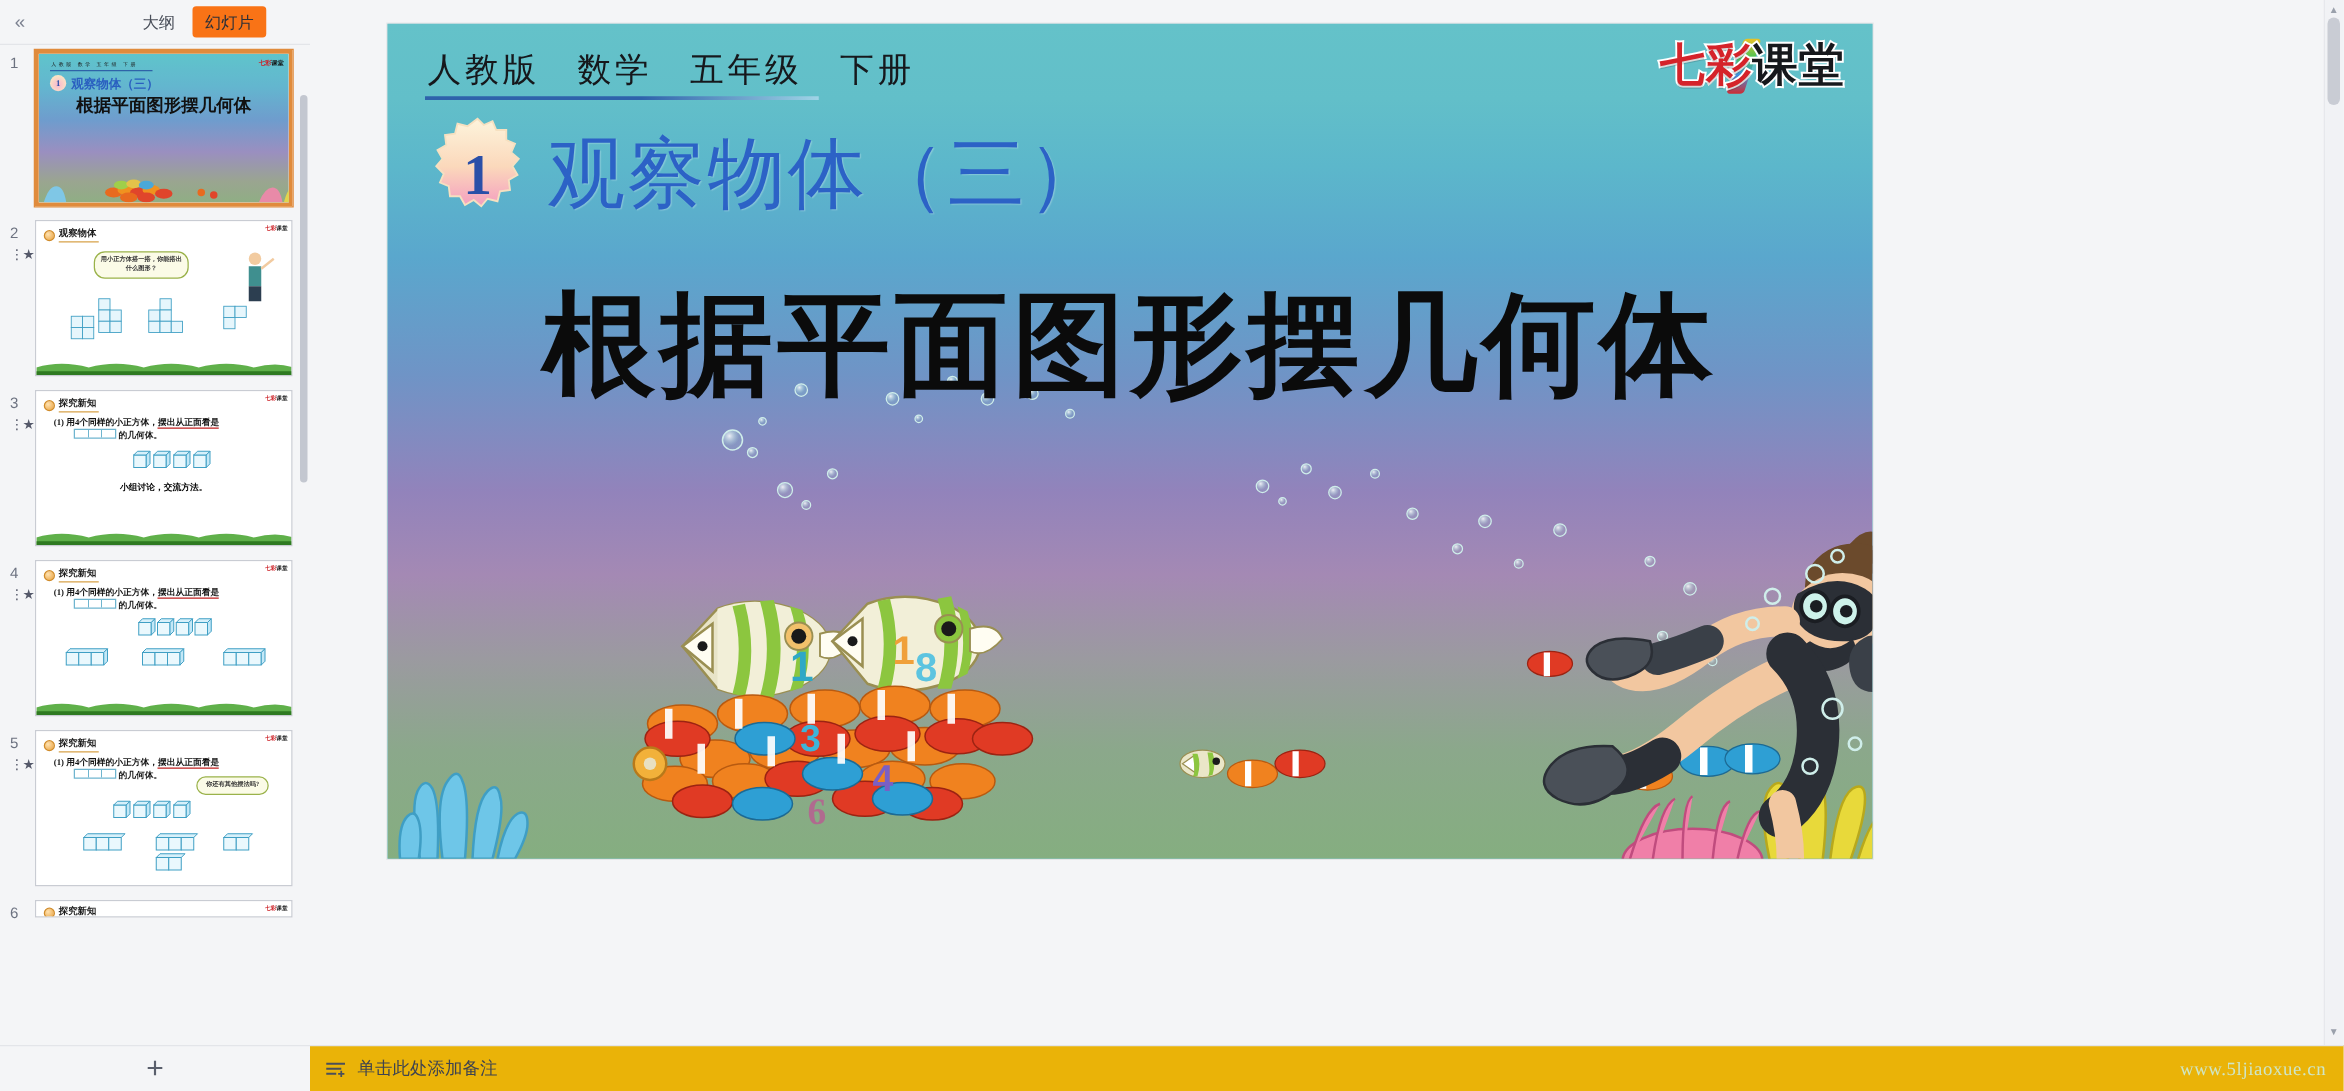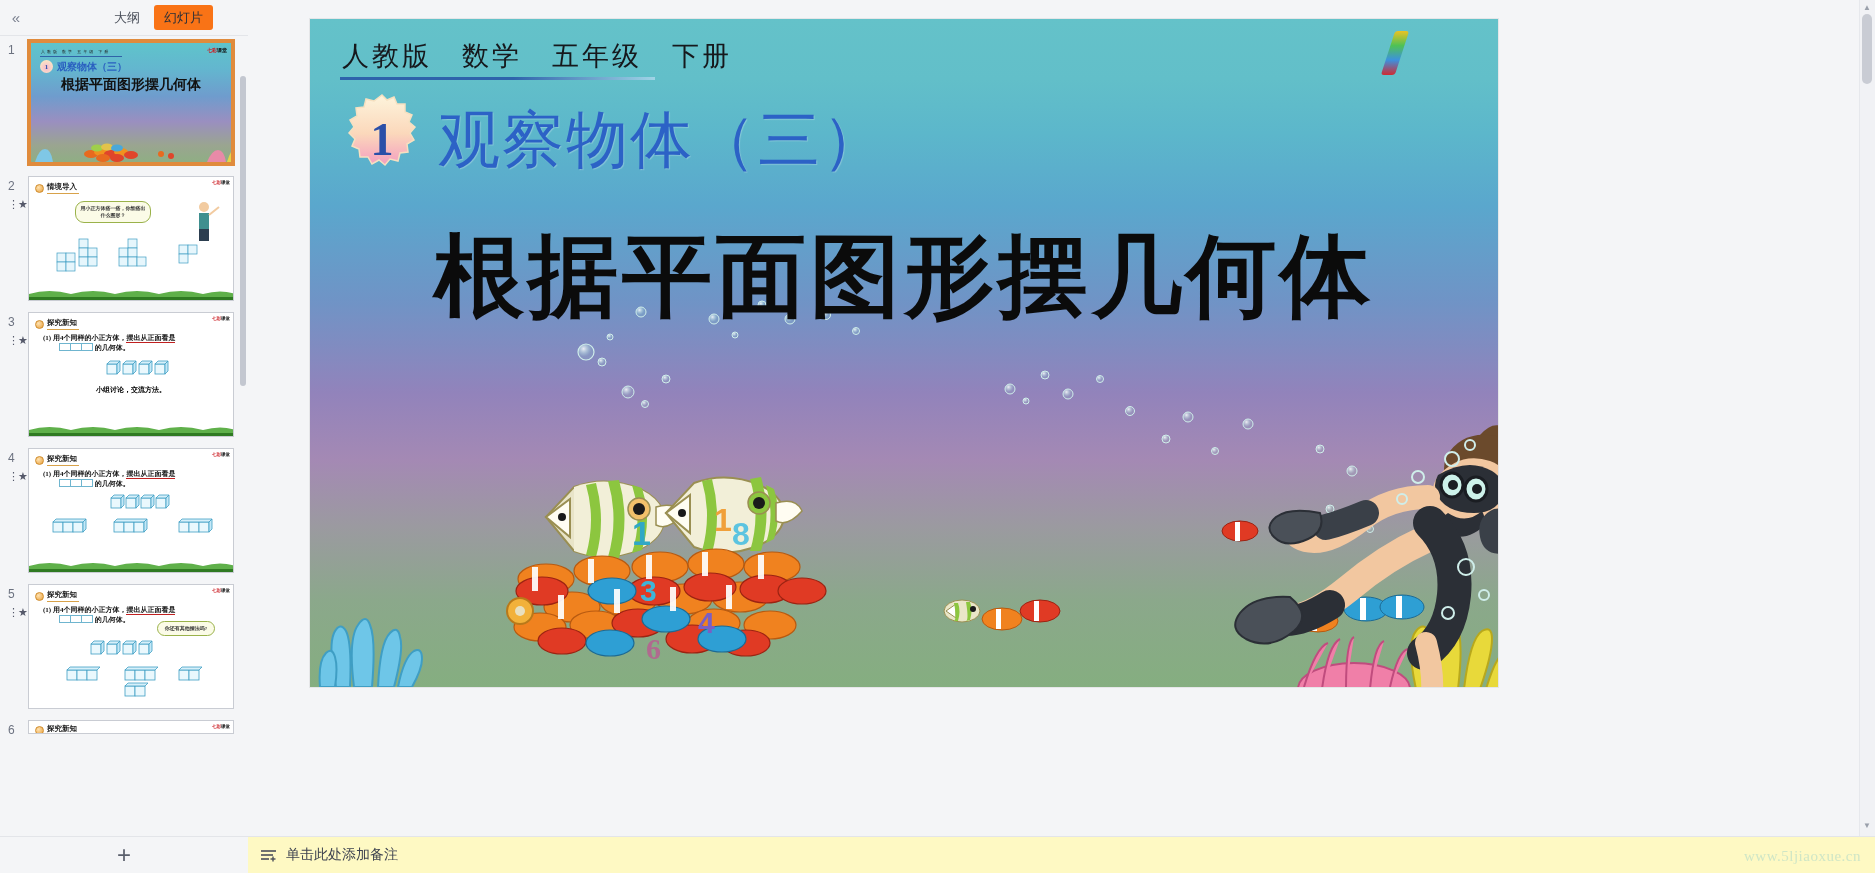--- a/index.html
+++ b/index.html
@@ -183,21 +183,21 @@
     position: absolute; left: 0; right: 0; top: 203px; text-align: center;
     font-size: 90px; font-weight: bold; color: #0b0b0b;
     font-family: "Liberation Serif", serif; letter-spacing: 4px; line-height: 110px;
     white-space: nowrap;
   }
   .scene { position: absolute; inset: 0; pointer-events: none; }
 
   
   .notesbar {
     position: absolute; left: 248px; top: 836px; right: 0; height: 37px;
-    background: #fef9c3; display: flex; align-items: center; border-top: 1px solid #e3e5e9;
+    background: #eab308; display: flex; align-items: center; border-top: 1px solid #e3e5e9;
   }
   .notes-icon { margin-left: 12px; width: 18px; height: 18px; }
   .notes-ph { margin-left: 8px; font-size: 14px; color: #3e4350; cursor: text; }
   .watermark {
     position: absolute; right: 14px; bottom: 8px; font-size: 15px; color: #cfe6c6;
     font-family: Liberation Serif, serif; letter-spacing: .5px;
   }
 
   
   .right-scroll {
@@ -264,21 +264,21 @@
 
       <div class="slide-row">
         <div class="slide-meta">
           <div class="slide-num">2</div>
           <div class="anim-star">⋮★</div>
         </div>
         <div class="thumb">
           <div class="tc-bg"></div>
           <div class="tc-head">
             <div class="tc-dot"></div>
-            <div class="tc-htext">情境导入</div>
+            <div class="tc-htext">观察物体</div>
           </div>
           <div class="tc-logo"><span>七彩</span><i>课堂</i></div>
           <div class="bubble-note" style="left:46px; top:24px; width:76px;">用小正方体搭一搭，你能搭出什么图形？</div>
           <svg style="position:absolute;left:0;top:0;width:206px;height:125px" viewBox="0 0 206 125">
             <g stroke="#3f9fc4" stroke-width="0.7" fill="#e6f6fc">
               <rect x="28" y="76" width="9" height="9"></rect>
                 <rect x="37" y="76" width="9" height="9"></rect>
               <rect x="28" y="85" width="9" height="9"></rect>
                 <rect x="37" y="85" width="9" height="9"></rect>
               <rect x="50" y="62" width="9" height="9"></rect>
@@ -727,20 +727,23 @@
         <g transform="translate(28,76)">
           <path d="M44 0
             L49 5 L56 2 L59 9 L67 9 L67 17 L74 20 L71 27 L77 32 L72 38 L76 45 L69 49 L70 57 L62 58 L60 66 L52 64 L47 70 L41 65 L34 69 L30 62 L22 62 L21 54 L14 51 L17 44 L11 38 L16 32 L12 25 L19 21 L18 13 L26 12 L28 4 L36 6 Z" fill="url(#badgeg)" stroke="#f6e0c0" stroke-width="1.5"></path>
         </g>
       </svg>
 
       <div class="hdr-text">人教版　数学　五年级　下册</div>
       <div class="hdr-rule"></div>
 
       <div class="brand-slash"></div>
+      <div class="brand-logo">
+        <span class="b1">七彩</span><span class="b2">课堂</span>
+      </div>
 
       <div class="num-badge">
         <div class="n">1</div>
       </div>
       <div class="subject-title">观察物体（三）</div>
       <div class="main-title">根据平面图形摆几何体</div>
     </div>
   </div>
 
   <div class="notesbar">

